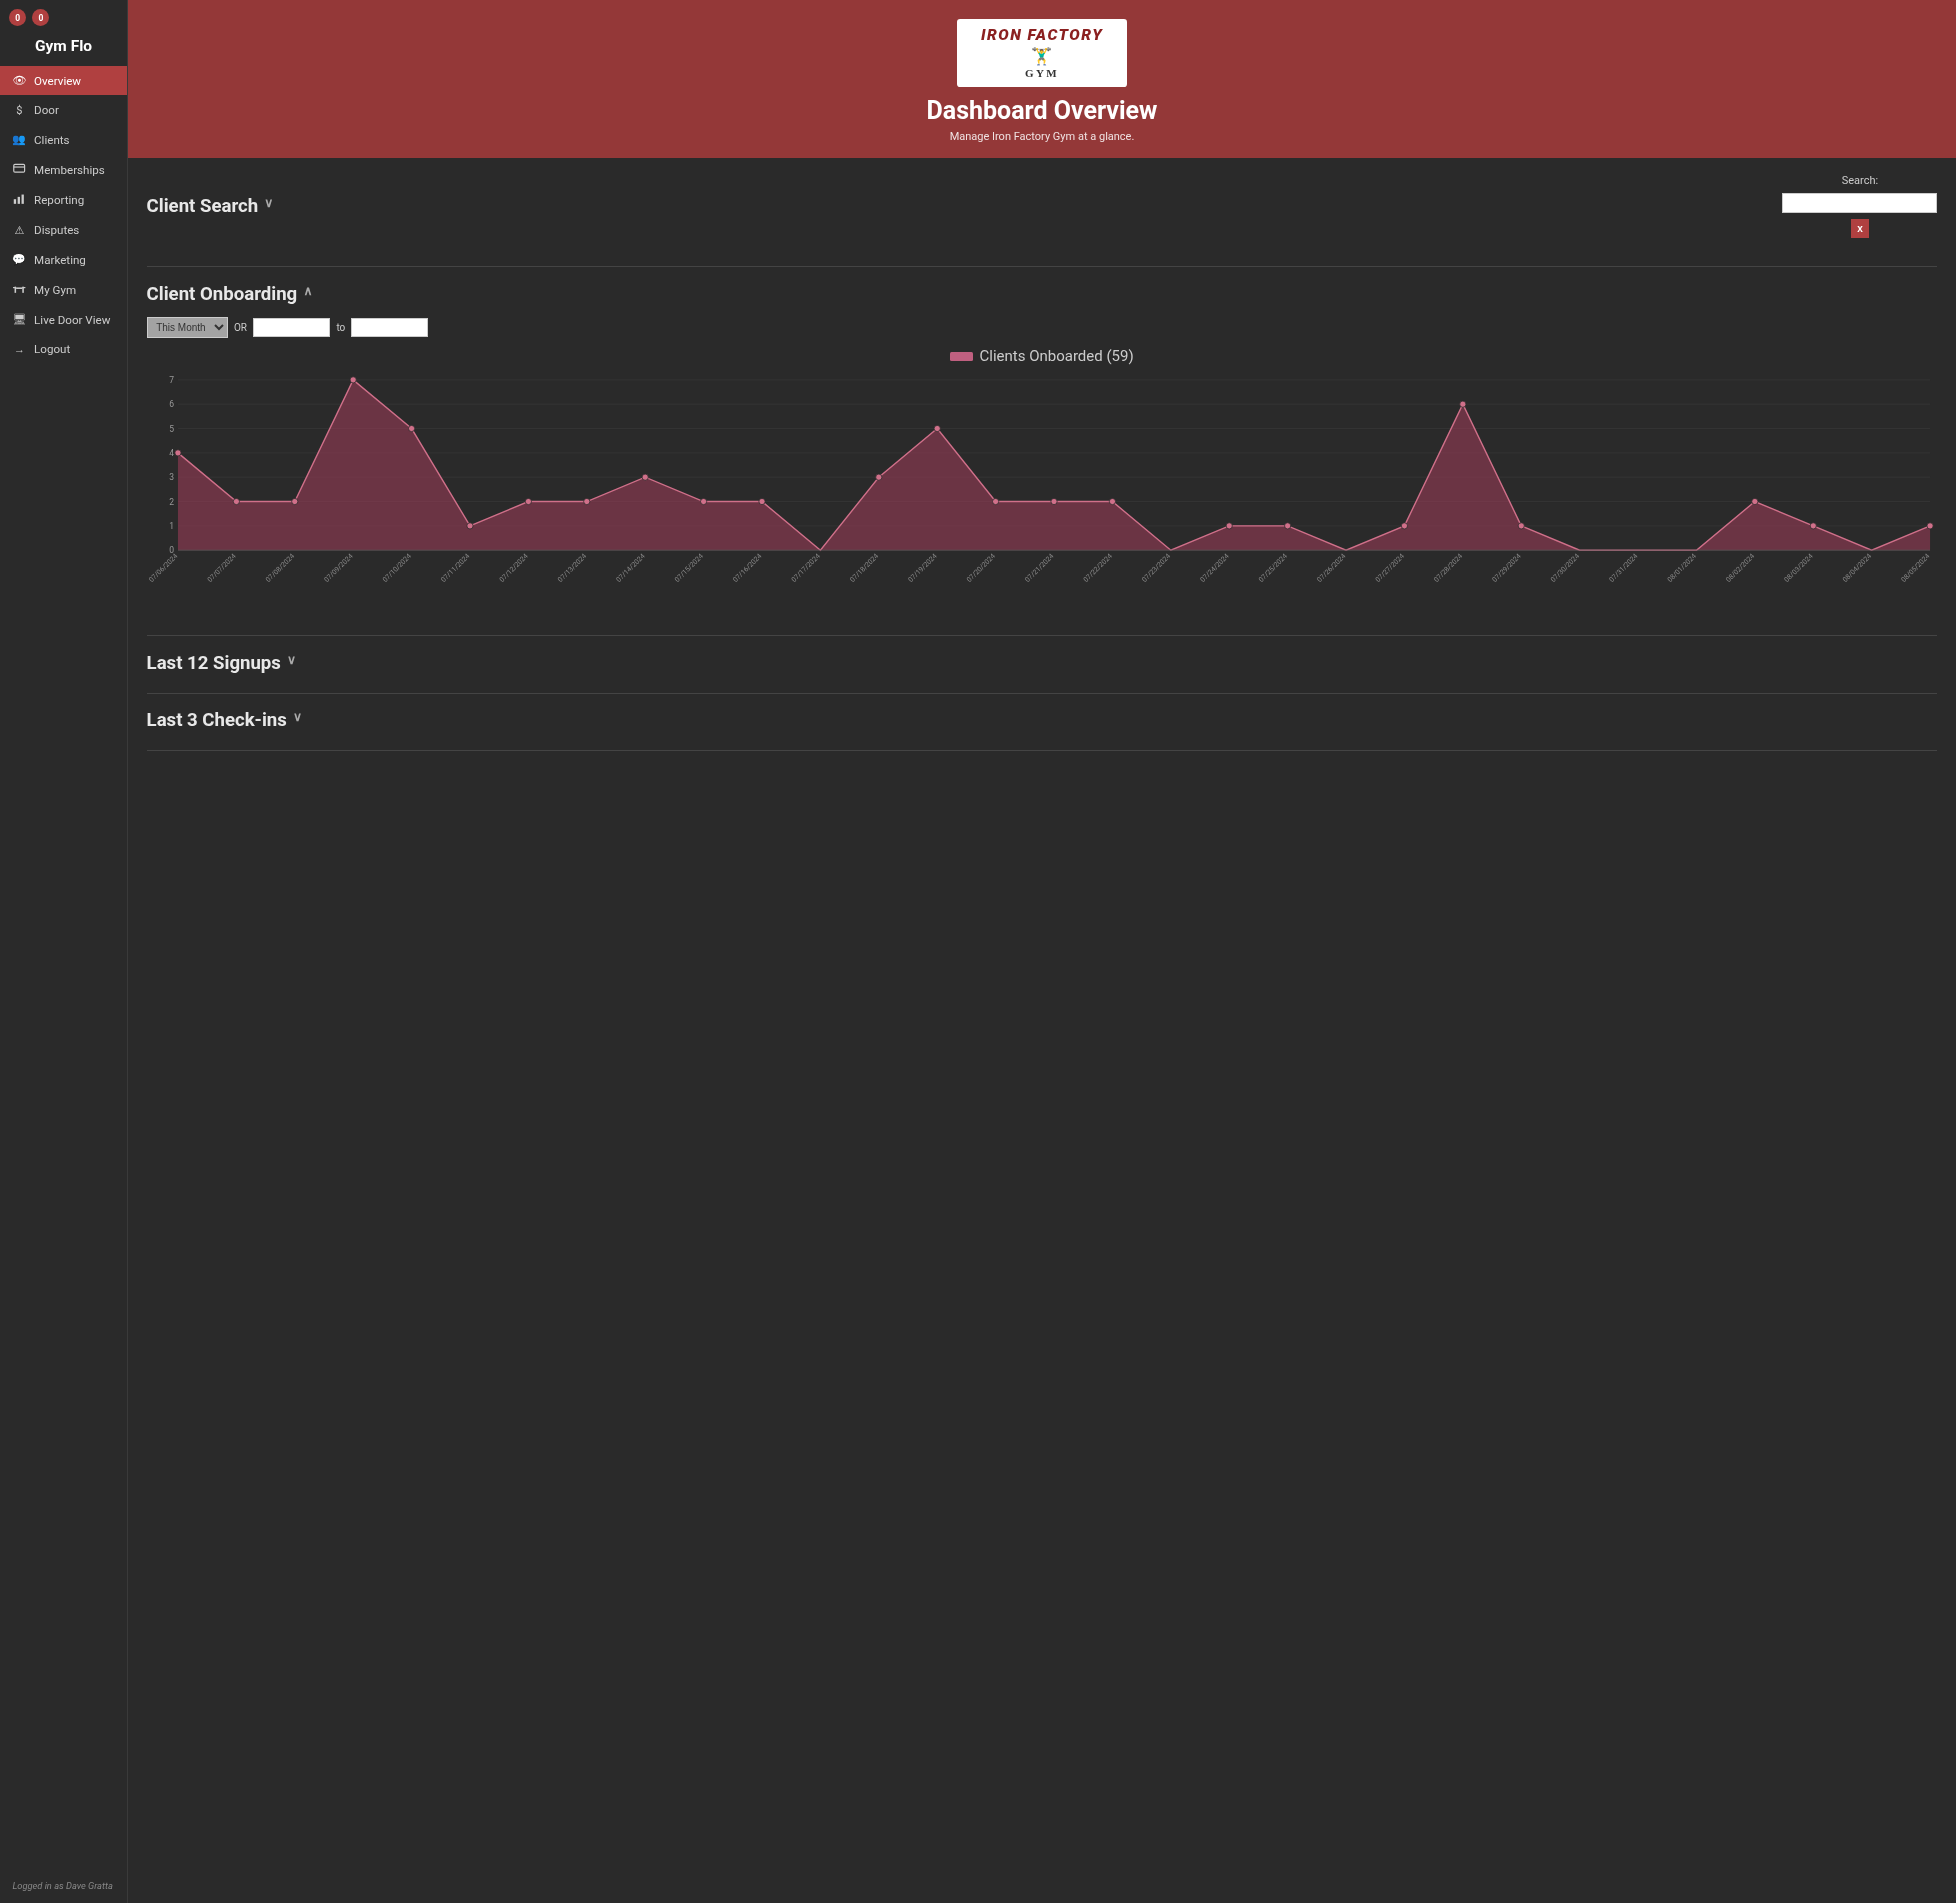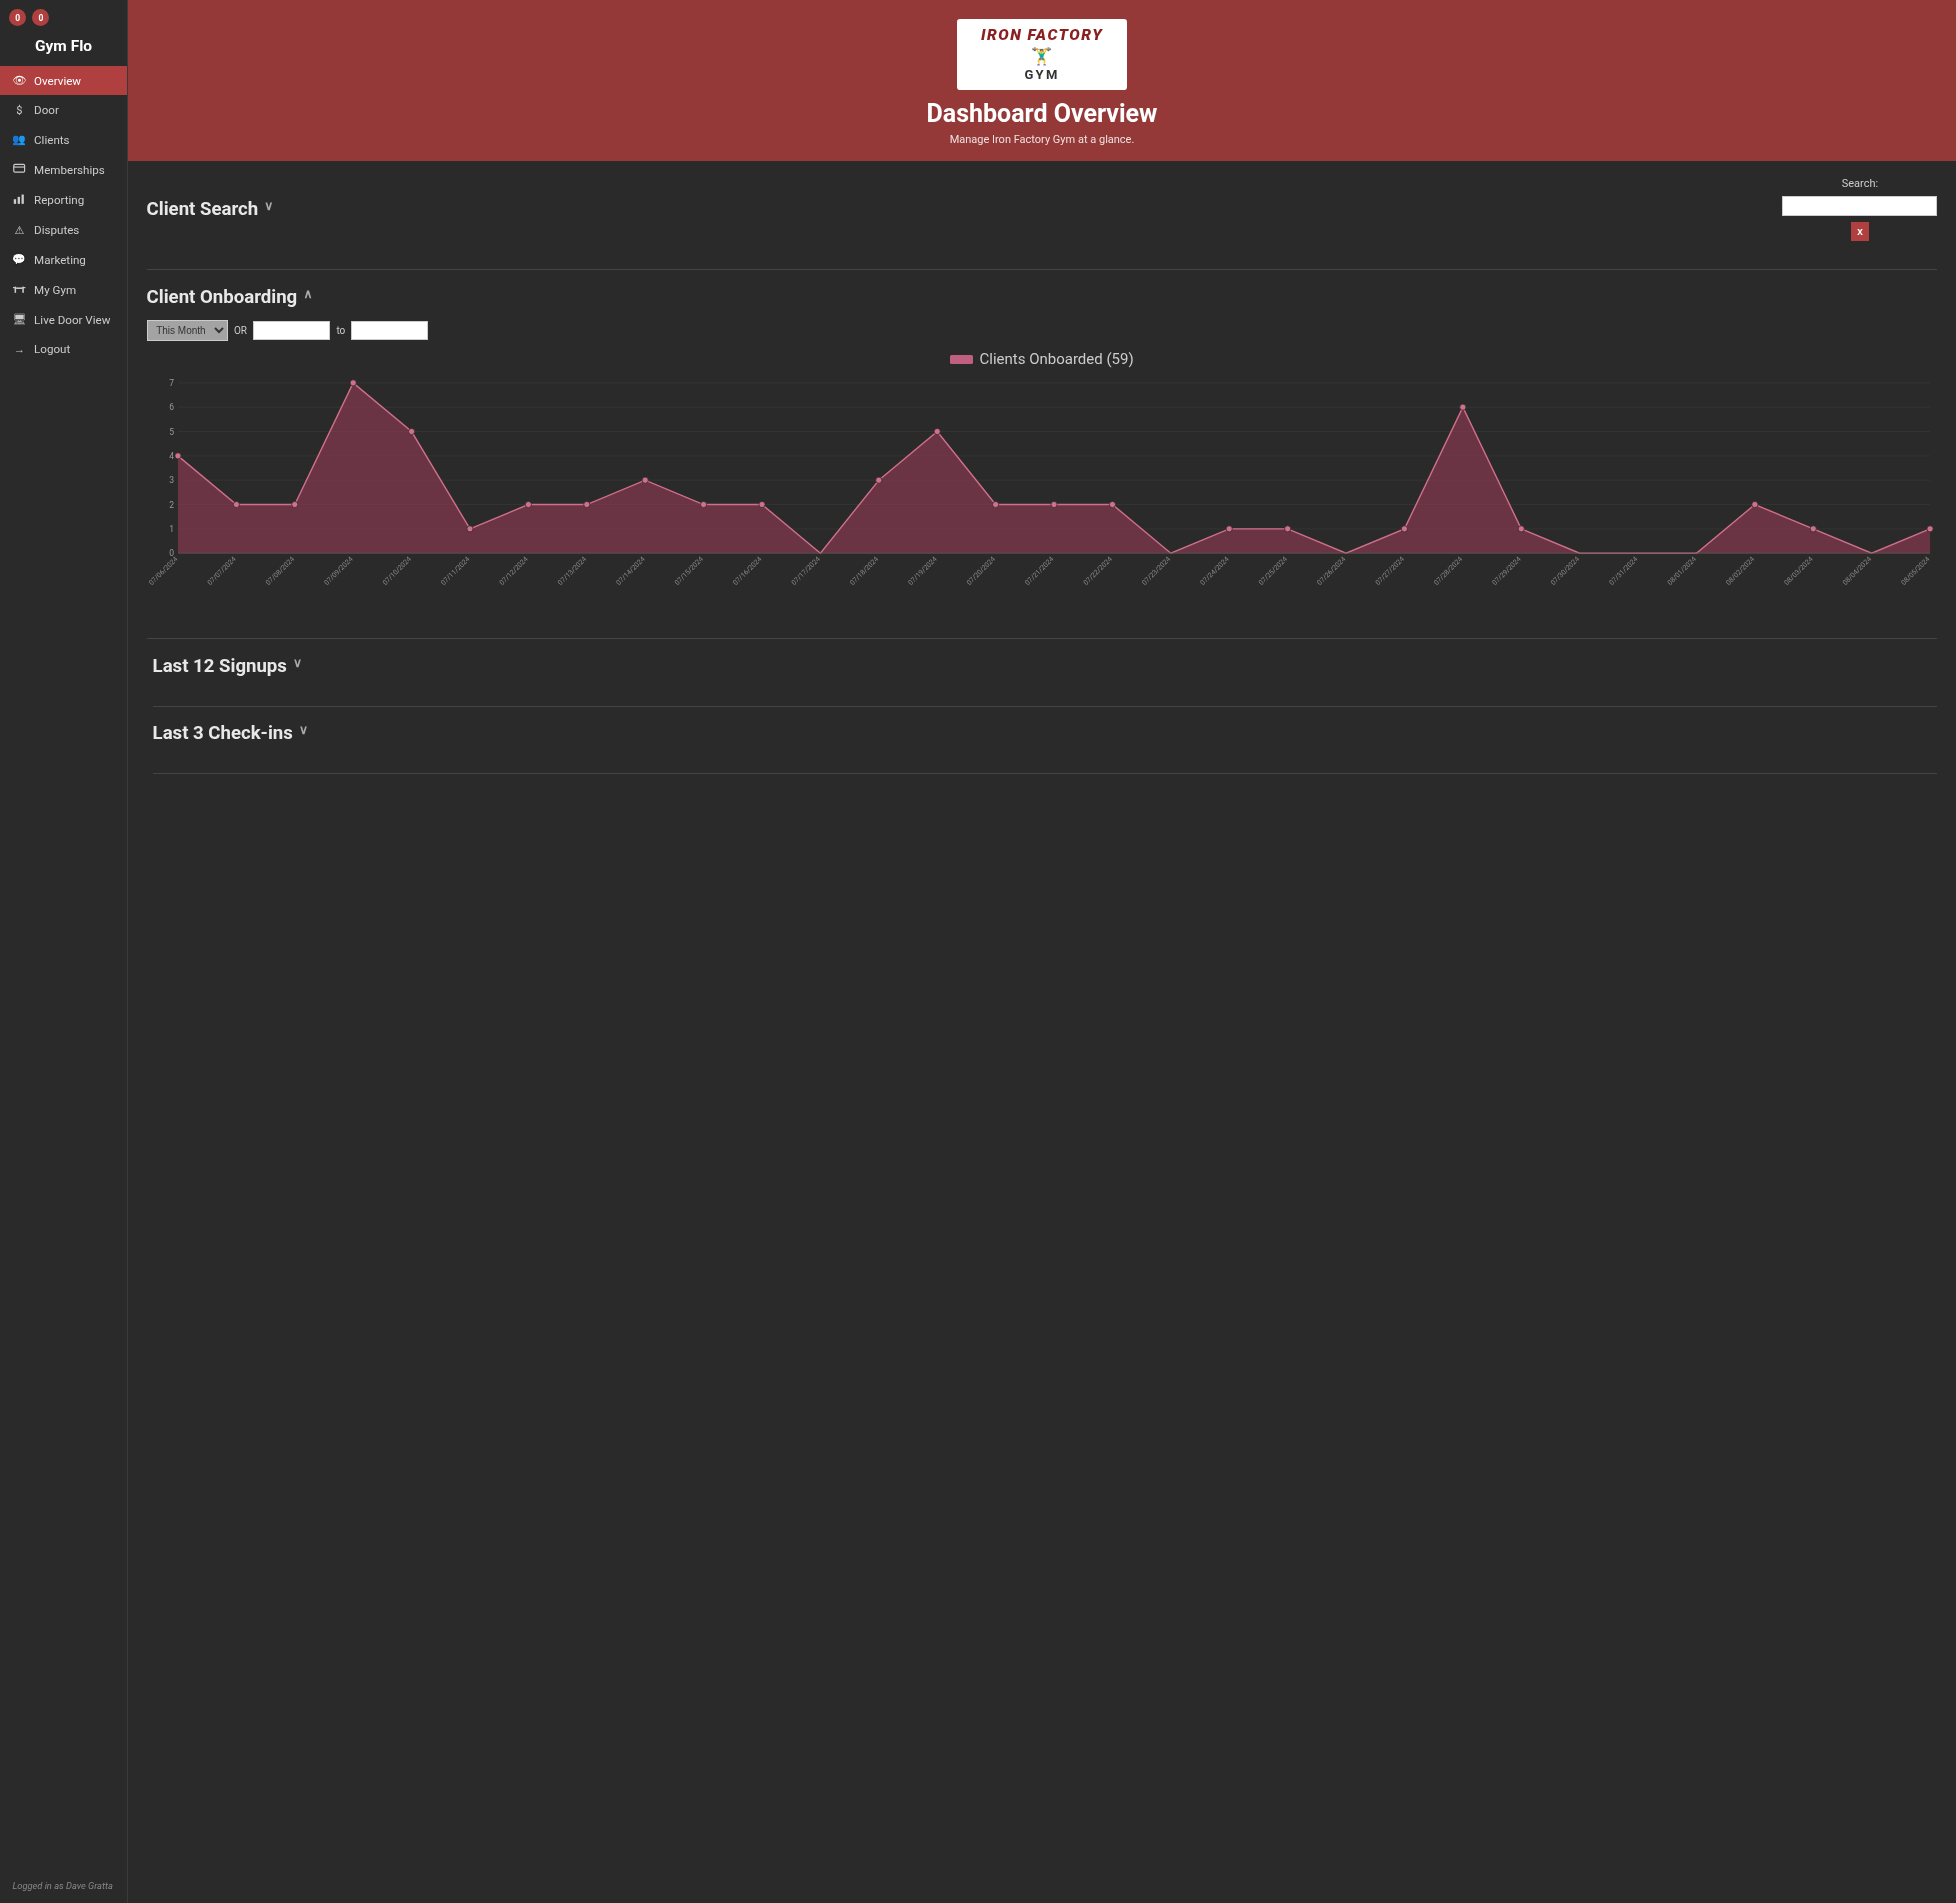--- a/index.html
+++ b/index.html
@@ -105,25 +105,26 @@
     }
     .gym-logo-title {
       font-size: 15.5px;
       font-weight: 900;
       color: #8b2020;
       letter-spacing: 1.5px;
       text-transform: uppercase;
       font-style: italic;
     }
     .gym-logo-subtitle {
-      font-size: 13px;
+      font-size: 11px;
       font-weight: bold;
       color: #333;
       letter-spacing: 2.3px;
       text-transform: uppercase;
+      font-family: Liberation Serif, serif;
     }
     .gym-logo-barbell {
       font-size: 17px;
       margin: 1.5px 0;
     }
     .banner-title {
       font-size: 25px;
       font-weight: bold;
       color: white;
       margin-bottom: 4.6px;
@@ -236,23 +237,22 @@
       text-align: center;
     }
     .chart-svg-wrap {
       width: 100%;
       height: 248px;
     }
 
     
     .collapsible-section {
       border-bottom: 0.8px solid #444;
-      padding-bottom: 29px;
+      padding-bottom: 19px;
       margin-bottom: 15.5px;
-      margin-left: 6px;
     }
   </style>
 </head>
 <body>
 
 <div id="sidebar">
   <div class="sidebar-badges">
     <div class="badge">0</div>
     <div class="badge">0</div>
   </div>

